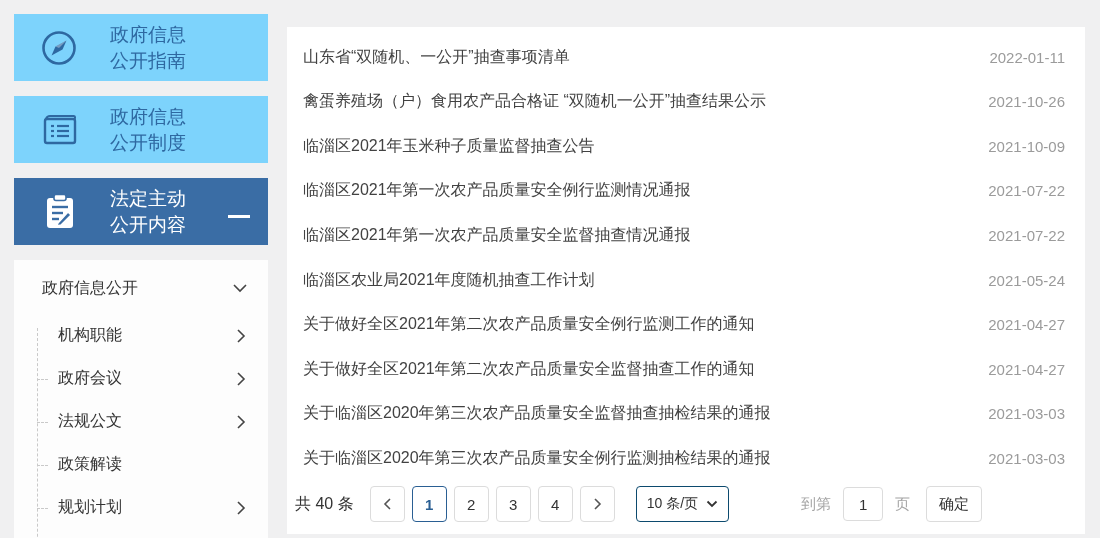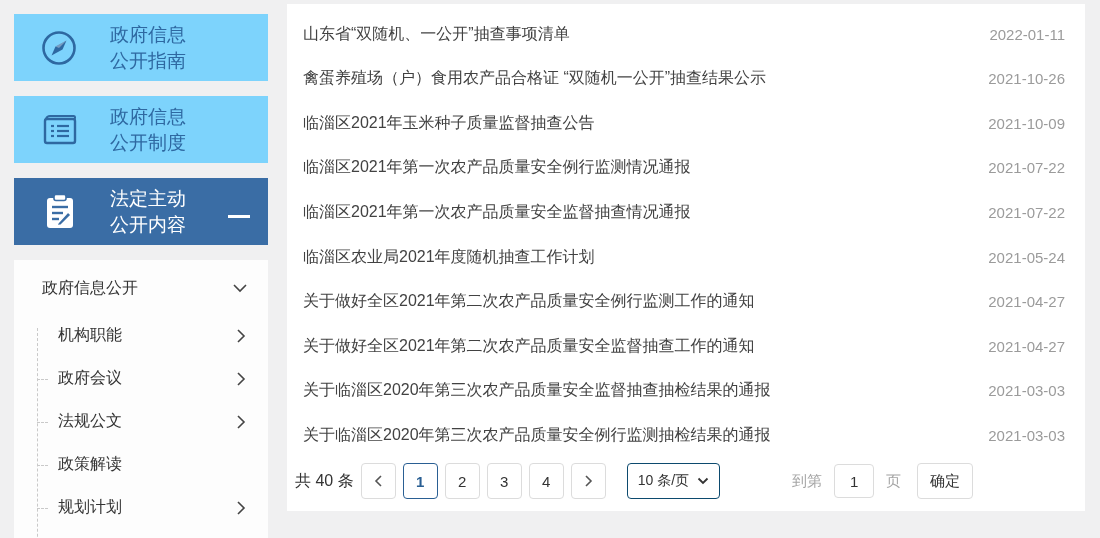--- a/index.html
+++ b/index.html
@@ -49,39 +49,39 @@
   .submenu-item::before {
     content: ""; position: absolute; left: 23px; top: 50%; width: 11px;
     border-top: 1px dashed #c9c9c9;
   }
   .submenu-item.no-stub::before { display: none; }
 
   .chev { display: block; }
 
   
   .content {
-    position: absolute; left: 287px; top: 4px; width: 798px; height: 507px;
+    position: absolute; left: 287px; top: 27px; width: 798px; height: 507px;
     background: #ffffff; display: flex; flex-direction: column; padding-top: 8px;
   }
   .article-row {
     height: 45px; display: flex; align-items: center;
     padding: 0 20px 0 16px; cursor: pointer;
   }
   .article-title {
     flex: 1; font-size: 16px; color: #424242;
     white-space: nowrap; overflow: hidden; text-overflow: ellipsis;
   }
   .article-date { font-size: 15px; color: #9b9b9b; margin-left: 20px; flex: 0 0 auto; }
 
   
   .pagination {
     margin-top: auto; height: 54px; display: flex; align-items: center;
     padding: 0 16px 6px 8px;
   }
-  .total-count { font-size: 16px; color: #333; margin-right: 7px; }
+  .total-count { font-size: 16px; color: #333; margin-right: 16px; }
   .page-btn {
     min-width: 35px; height: 36px; padding: 0 6px;
     border: 1px solid #dcdcdc; border-radius: 4px; background: #fff;
     display: flex; align-items: center; justify-content: center;
     font-size: 15px; color: #333; margin-right: 7px; cursor: pointer;
   }
   .page-btn.active { border-color: #2a5f93; color: #2a5f93; font-weight: bold; }
   .page-size-select {
     height: 36px; border: 1px solid #0c4a6e; border-radius: 4px; background: #fff;
     display: flex; align-items: center; padding: 0 10px; margin-left: 14px;

